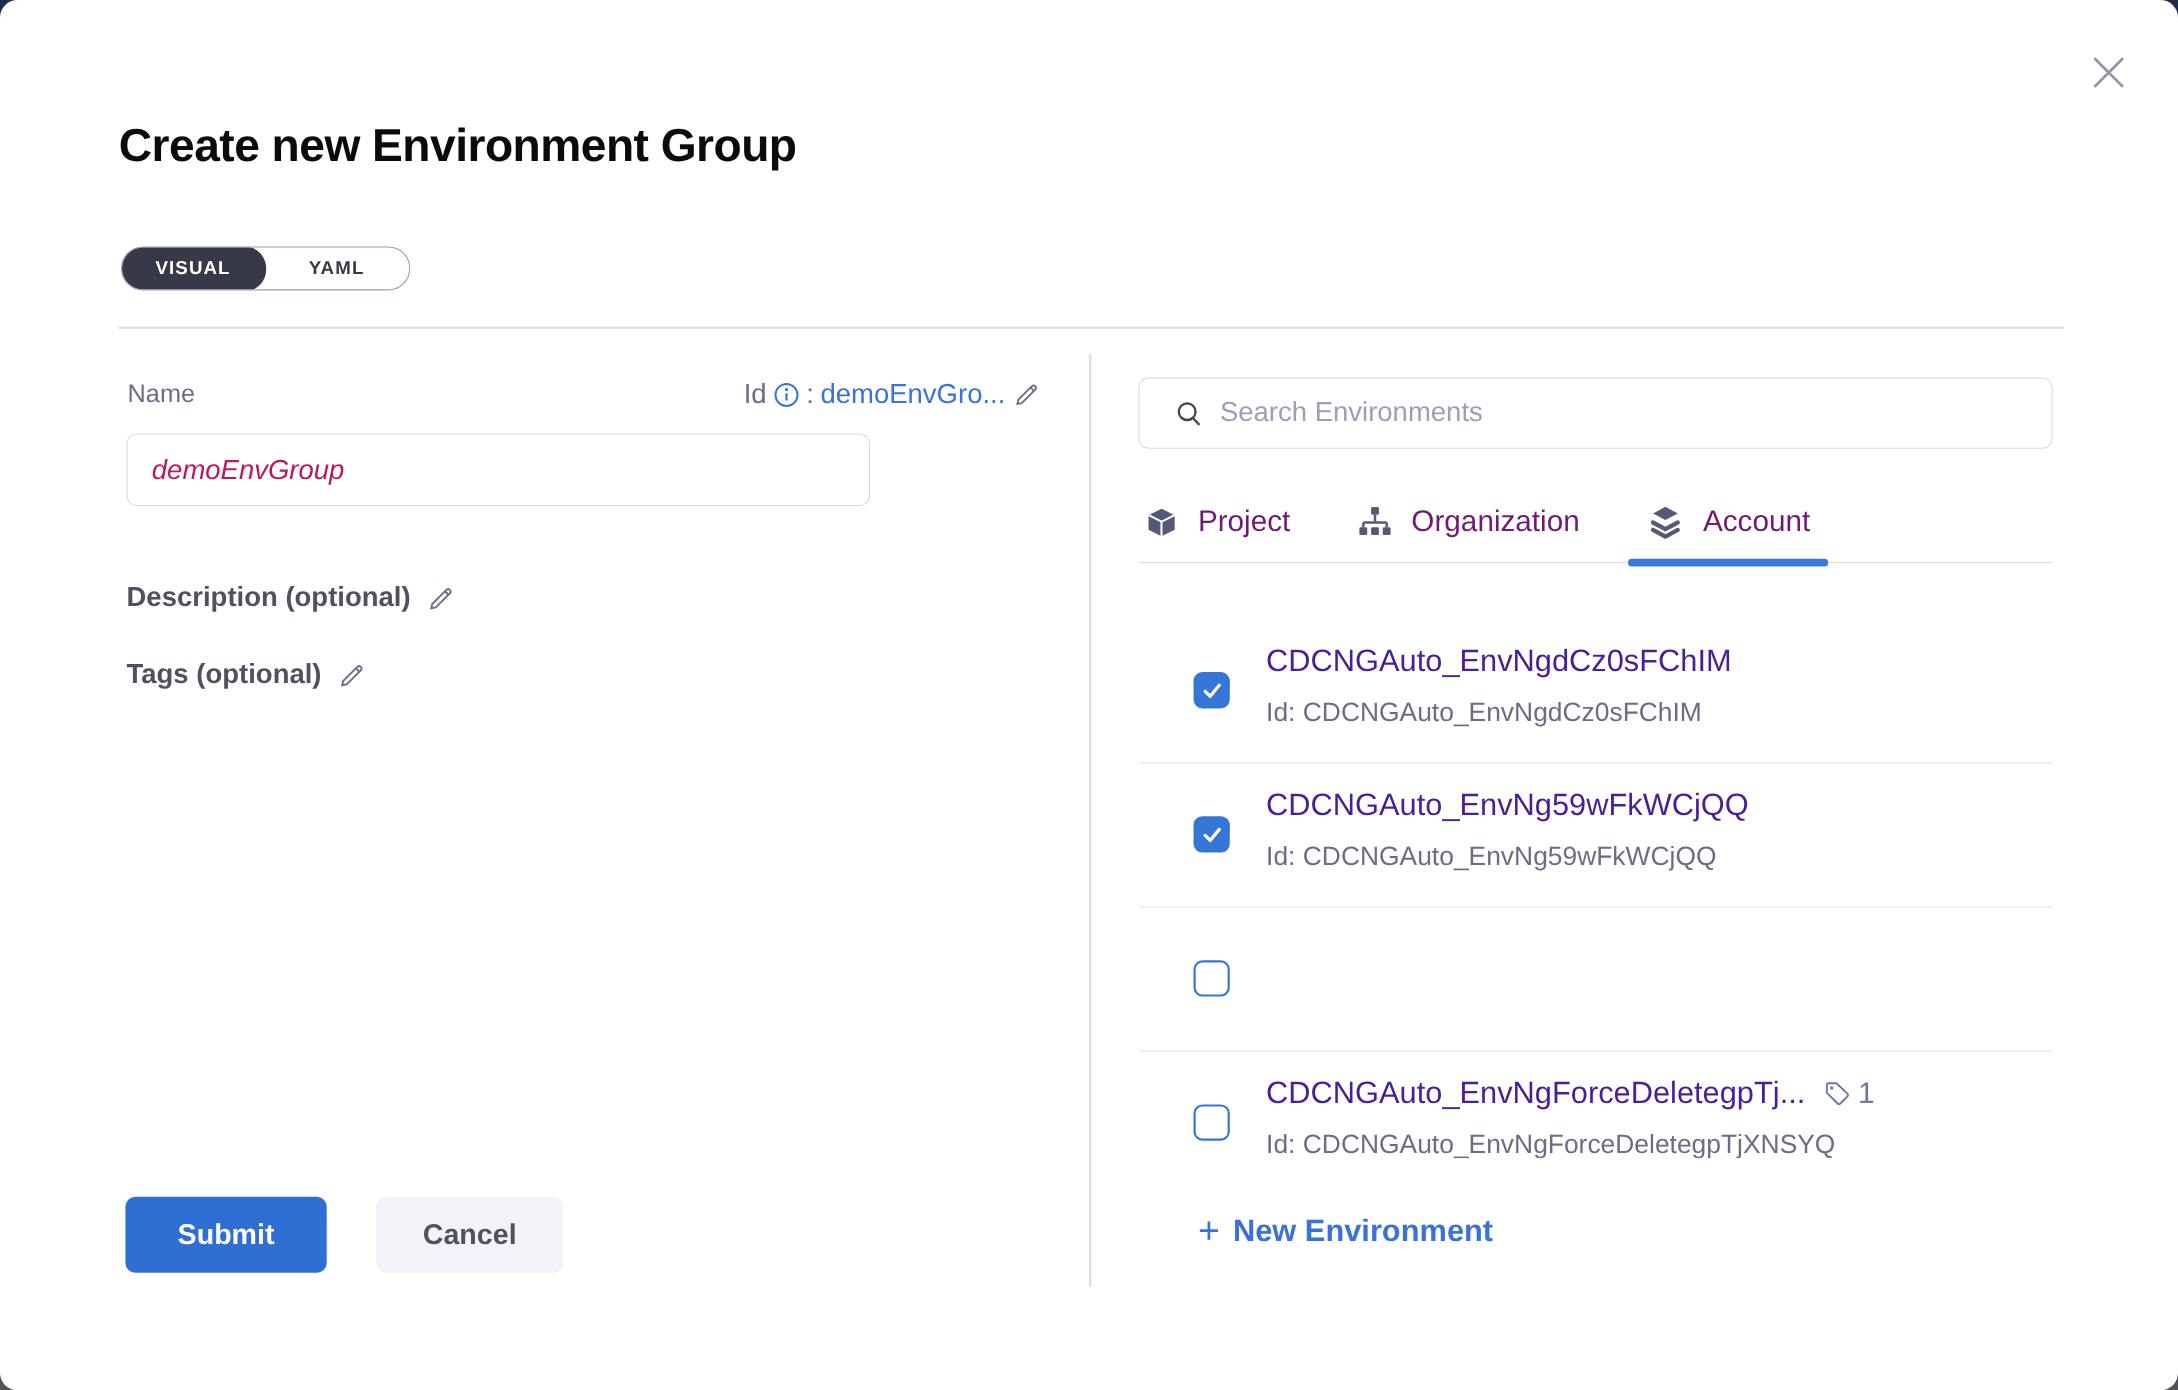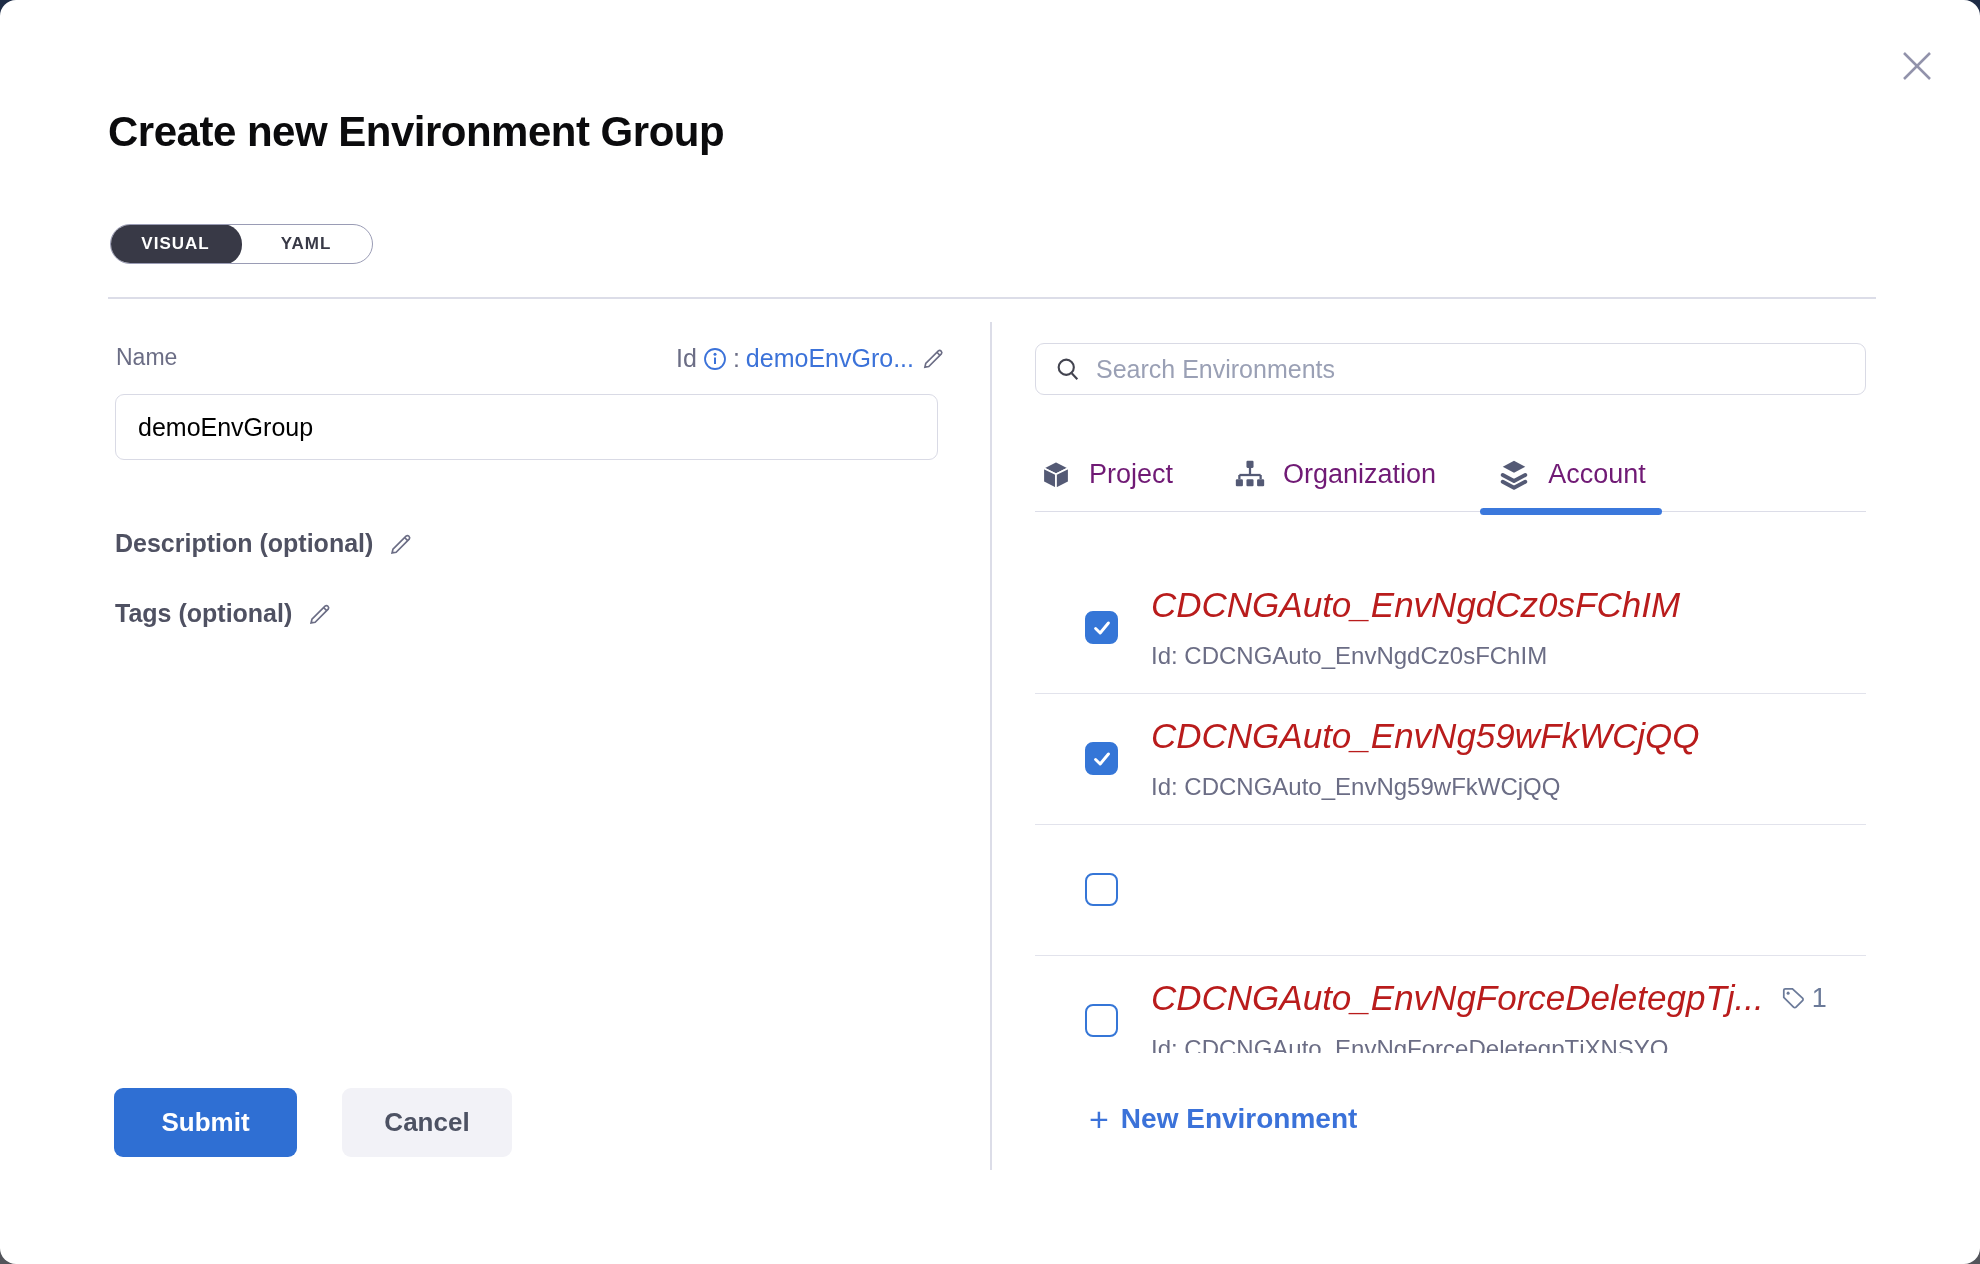--- a/index.html
+++ b/index.html
@@ -33,38 +33,38 @@
   .mode-seg.active { background: #383946; color: #ffffff; border-radius: 20px; margin: -1.5px; padding: 0 30px; }
   .top-divider { position: absolute; left: 108px; top: 297px; width: 1768px; height: 1.5px; background: #dcdde8; }
 
   
   .name-label { position: absolute; left: 116px; top: 344px; font-size: 23px; color: #6b6d85; }
   .id-row { position: absolute; top: 344px; left: 590px; width: 356px; display: flex; align-items: center; justify-content: flex-end; gap: 6px; font-size: 25px; }
   .id-caption { color: #6b6d85; }
   .id-colon { color: #6b6d85; }
   .id-value { color: #3b72d9; cursor: pointer; }
   .name-input {
-    position: absolute; left: 115px; top: 394px; width: 823px; height: 66px;
-    border: 1.5px solid #d9dae5; border-radius: 9px; font-size: 25px; color: #000000;
-    padding: 0 22px; outline: none; font-family: "Liberation Sans", sans-serif; background:#fff;
+    position: absolute; left: 115px; top: 394px; width: 676px; height: 66px;
+    border: 1.5px solid #d9dae5; border-radius: 9px; font-size: 25px; color: #be185d;
+    padding: 0 22px; outline: none; font-family: "Liberation Sans", sans-serif; background:#fff;font-style:italic;
   }
   .section-label { position: absolute; font-size: 25px; font-weight: 700; color: #4f5162; display: flex; align-items: flex-end; gap: 14px; }
   .desc-label { left: 115px; top: 529px; }
   .tags-label { left: 115px; top: 599px; }
 
   .btn { position: absolute; top: 1088px; height: 69px; border: none; border-radius: 9px; font-size: 26px; font-weight: 700; cursor: pointer; font-family: "Liberation Sans", sans-serif; }
   .btn-submit { left: 114px; width: 183px; background: #2f6fd3; color: #ffffff; }
   .btn-cancel { left: 342px; width: 170px; background: #f2f2f7; color: #4d5263; }
 
   .v-divider { position: absolute; left: 990px; top: 322px; width: 2px; height: 848px; background: #dcdde8; }
 
   
   .search-box {
-    position: absolute; left: 1035px; top: 343px; width: 831px; height: 52px;
-    border: 1.5px solid #d9dae5; border-radius: 9px; display: flex; align-items: center; padding: 0 18px; gap: 14px; background:#fff;
+    position: absolute; left: 1035px; top: 343px; width: 831px; height: 65px;
+    border: 1.5px solid #d9dae5; border-radius: 9px; display: flex; align-items: center; padding: 0 31px; gap: 14px; background:#fff;
   }
   .search-box input { border: none; outline: none; flex: 1; font-size: 25px; color: #22222a; font-family: "Liberation Sans", sans-serif; }
   .search-box input::placeholder { color: #9aa0b5; }
 
   .tabs-row { position: absolute; left: 1035px; top: 438px; width: 831px; height: 74px; display: flex; align-items: center; gap: 52px; border-bottom: 1.5px solid #dcdde8; }
   .tab { display: flex; align-items: center; gap: 16px; font-size: 27px; font-weight: 500; color: #701a75; cursor: pointer; position: relative; height: 100%; padding: 0 4px; }
   .tab .underline { display: none; }
   .tab.active .underline { display: block; position: absolute; left: -12px; right: -12px; bottom: -4px; height: 7px; border-radius: 4px; background: #3b78dc; }
 
   .env-list { position: absolute; left: 1035px; top: 513px; width: 831px; height: 540px; overflow: hidden; }
@@ -73,21 +73,21 @@
   .env-row:last-child { border-bottom: none; }
   .checkbox {
     position: absolute; left: 50px; top: 48px; width: 33px; height: 33px;
     border: 2.5px solid #3576d7; border-radius: 8px; background: #ffffff; cursor: pointer;
     display: flex; align-items: center; justify-content: center;
   }
   .checkbox.checked { background: #3576d7; border-color: #3576d7; }
   .checkbox:not(.checked) svg { display: none; }
   .env-texts { margin-left: 66px; }
   .env-name-line { display: flex; align-items: center; gap: 16px; }
-  .env-name { font-size: 35px; color: #b91c1c; font-style: italic; }
+  .env-name { font-size: 28px; color: #4c1d95; }
   .env-tag-badge { display: flex; align-items: center; gap: 6px; color: #6b7a99; font-size: 27px; }
   .env-id { margin-top: 17px; font-size: 24px; color: #6b6d85; }
 
   .new-env { position: absolute; left: 1089px; top: 1103px; display: flex; align-items: center; gap: 12px; color: #3b72d9; font-size: 28px; font-weight: 700; cursor: pointer; }
   .plus-glyph { font-size: 34px; font-weight: 400; line-height: 28px; }
 </style>
 </head>
 <body>
 
 <div class="modal">

